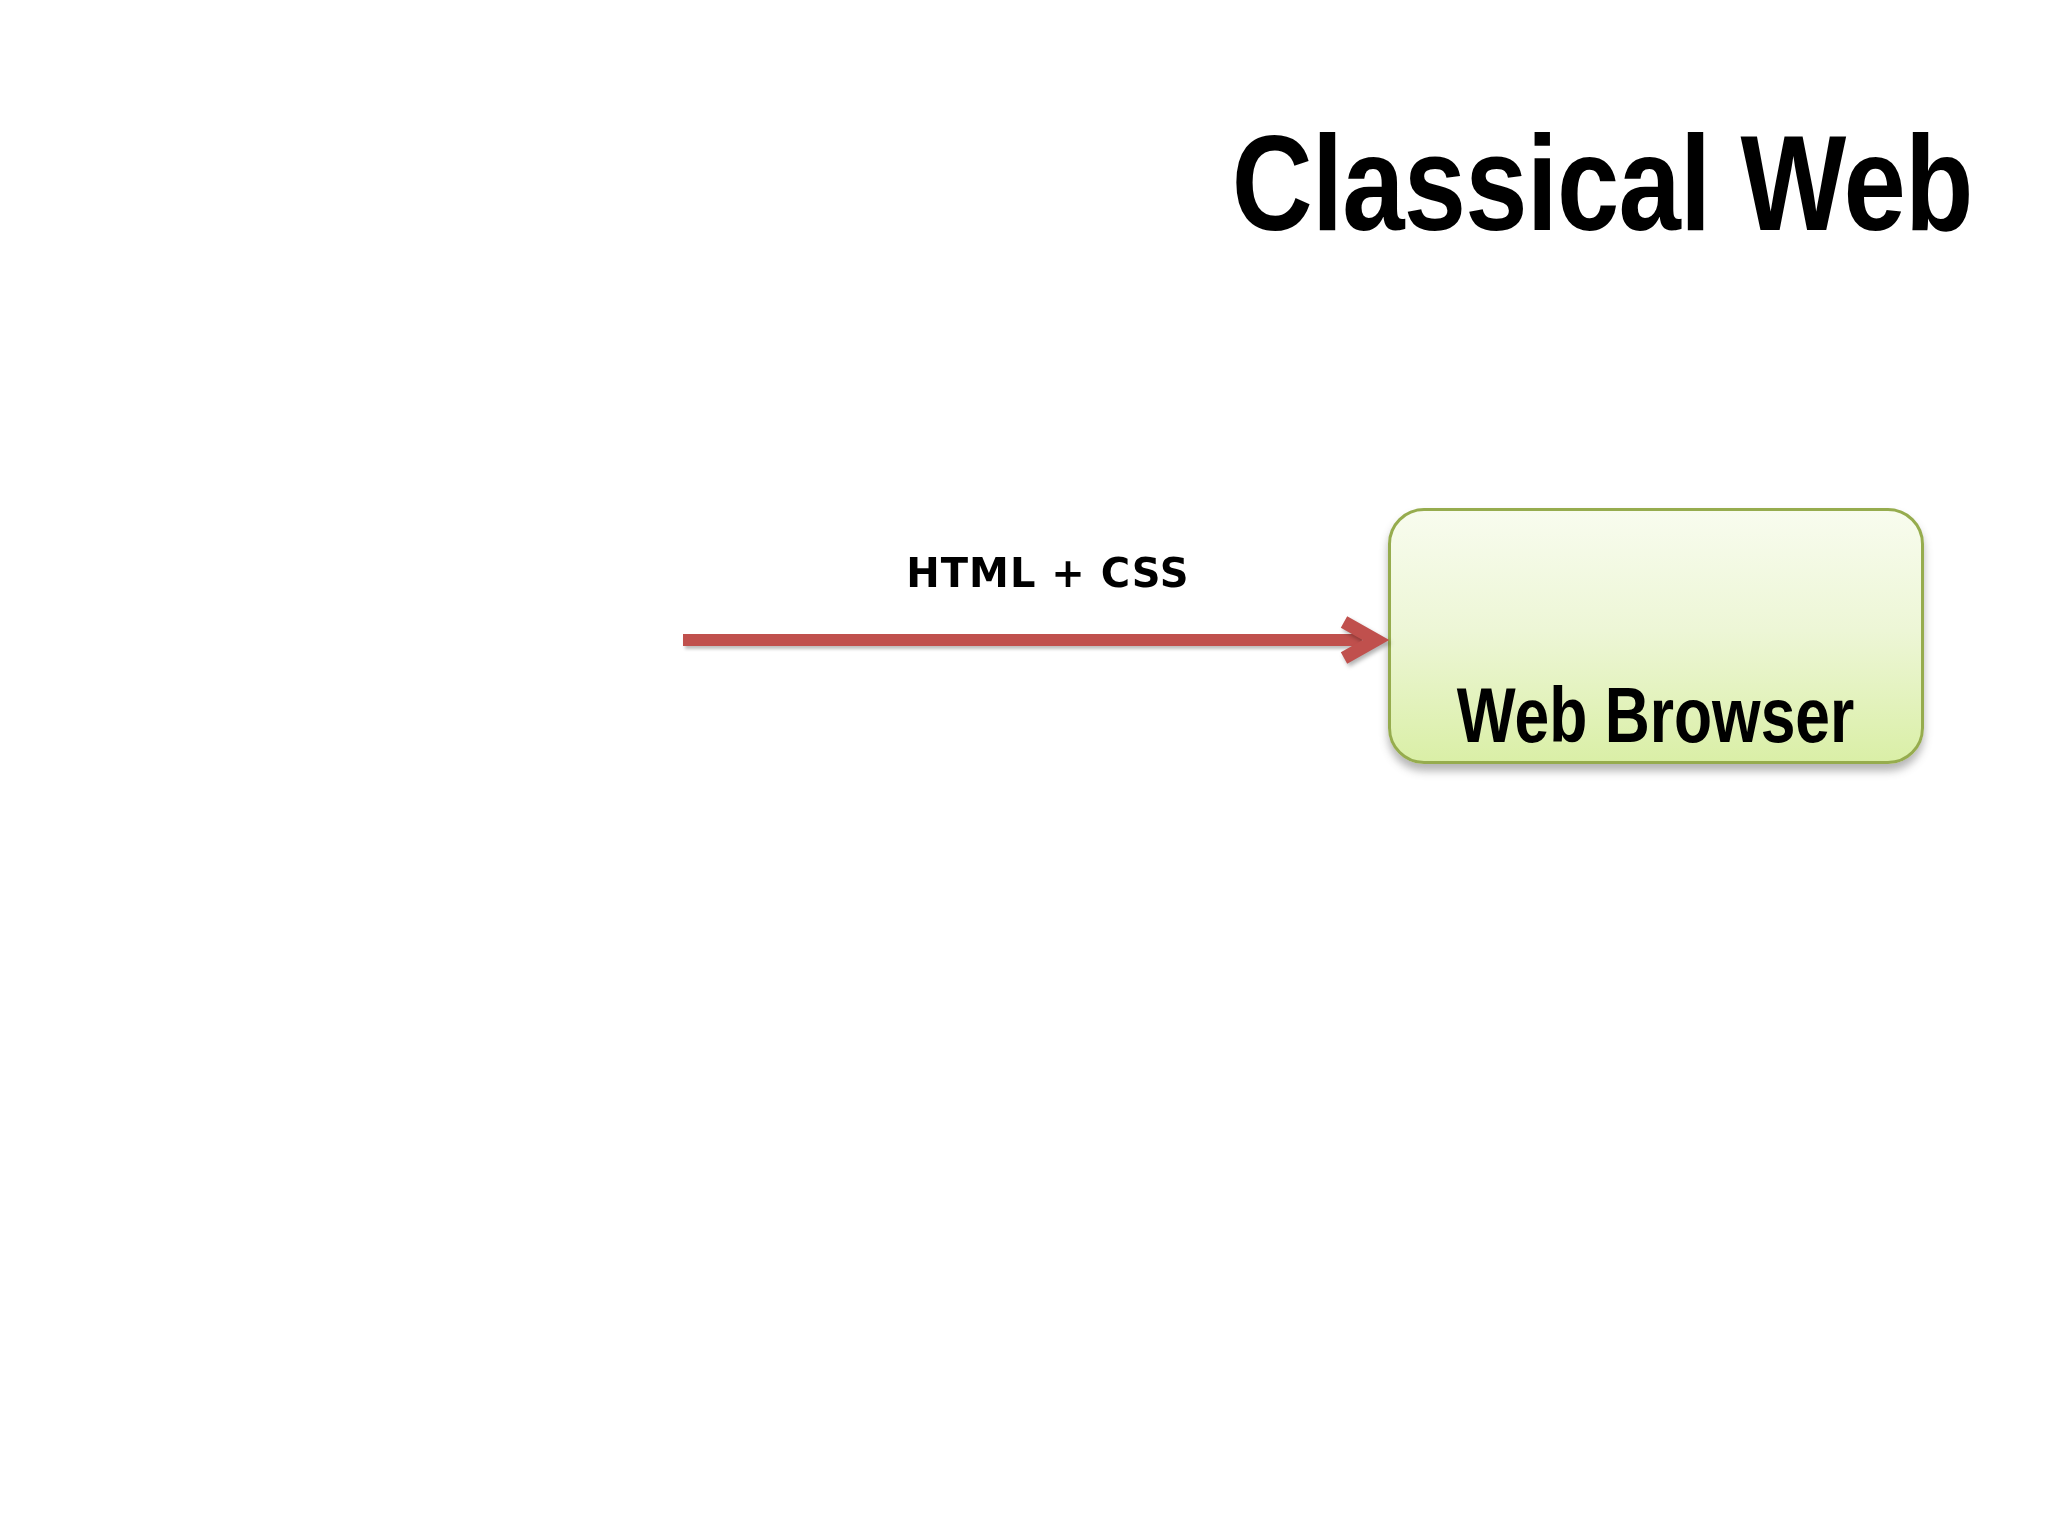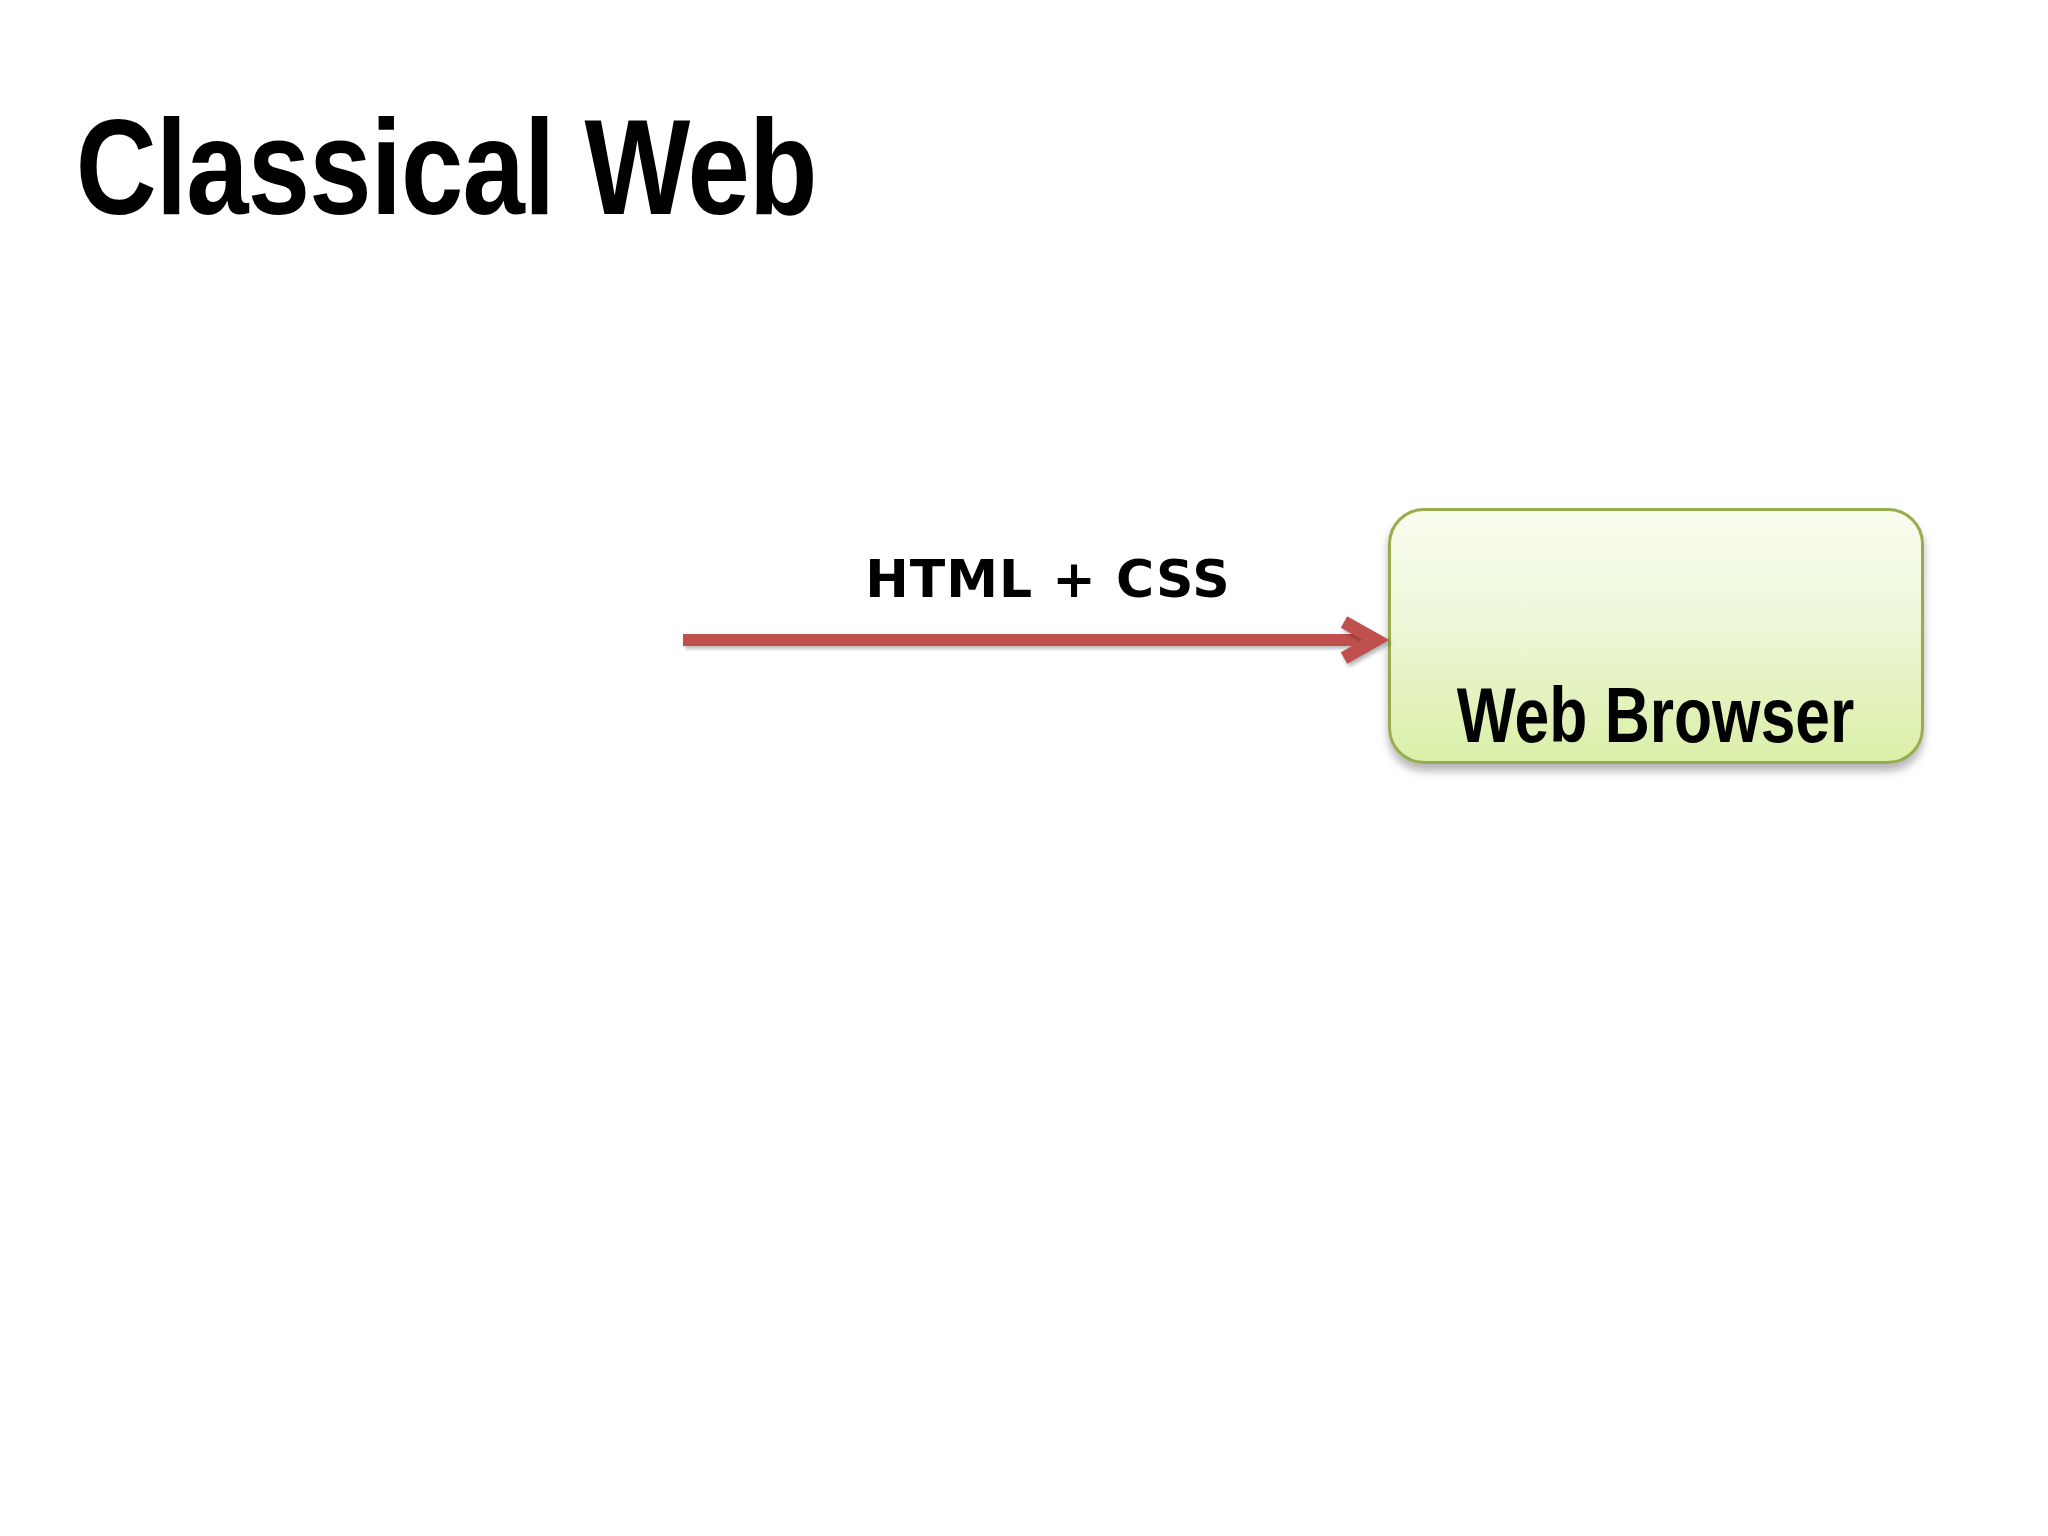--- a/index.html
+++ b/index.html
@@ -10,22 +10,22 @@
     --node-fill-bottom:#daefa7;
     --arrow:#c0504d;
     --text:#000000;
   }
   *{margin:0;padding:0;box-sizing:border-box;}
   html,body{width:2048px;height:1536px;overflow:hidden;}
   body{background:var(--bg);font-family:"Liberation Sans",sans-serif;}
   #stage{position:relative;width:2048px;height:1536px;background:var(--bg);}
 
   .slide-title{
-    position:absolute;left:0;right:0;top:100px;
-    text-align:left;line-height:1;
+    position:absolute;left:0;right:0;top:116px;
+    text-align:right;line-height:1;
     font-size:135px;font-weight:bold;color:var(--text);
     white-space:nowrap;
   }
   .slide-title .squeeze{
     display:inline-block;
     transform:scaleX(0.83);
     transform-origin:50% 50%;
     letter-spacing:-1px;
   }
 
@@ -67,21 +67,21 @@
     stroke:var(--arrow);
     stroke-width:13;
     stroke-linejoin:miter;
     stroke-linecap:butt;
   }
 
   .connection-label{
     position:absolute;
     left:848px;top:553px;width:400px;
     text-align:center;line-height:1;
-    font-size:52px;font-weight:bold;color:var(--text);
+    font-size:40px;font-weight:bold;color:var(--text);
     font-family:"DejaVu Sans","Liberation Sans",sans-serif;
     letter-spacing:1px;
     white-space:nowrap;
   }
 </style>
 </head>
 <body>
 
 <div id="stage">
 

